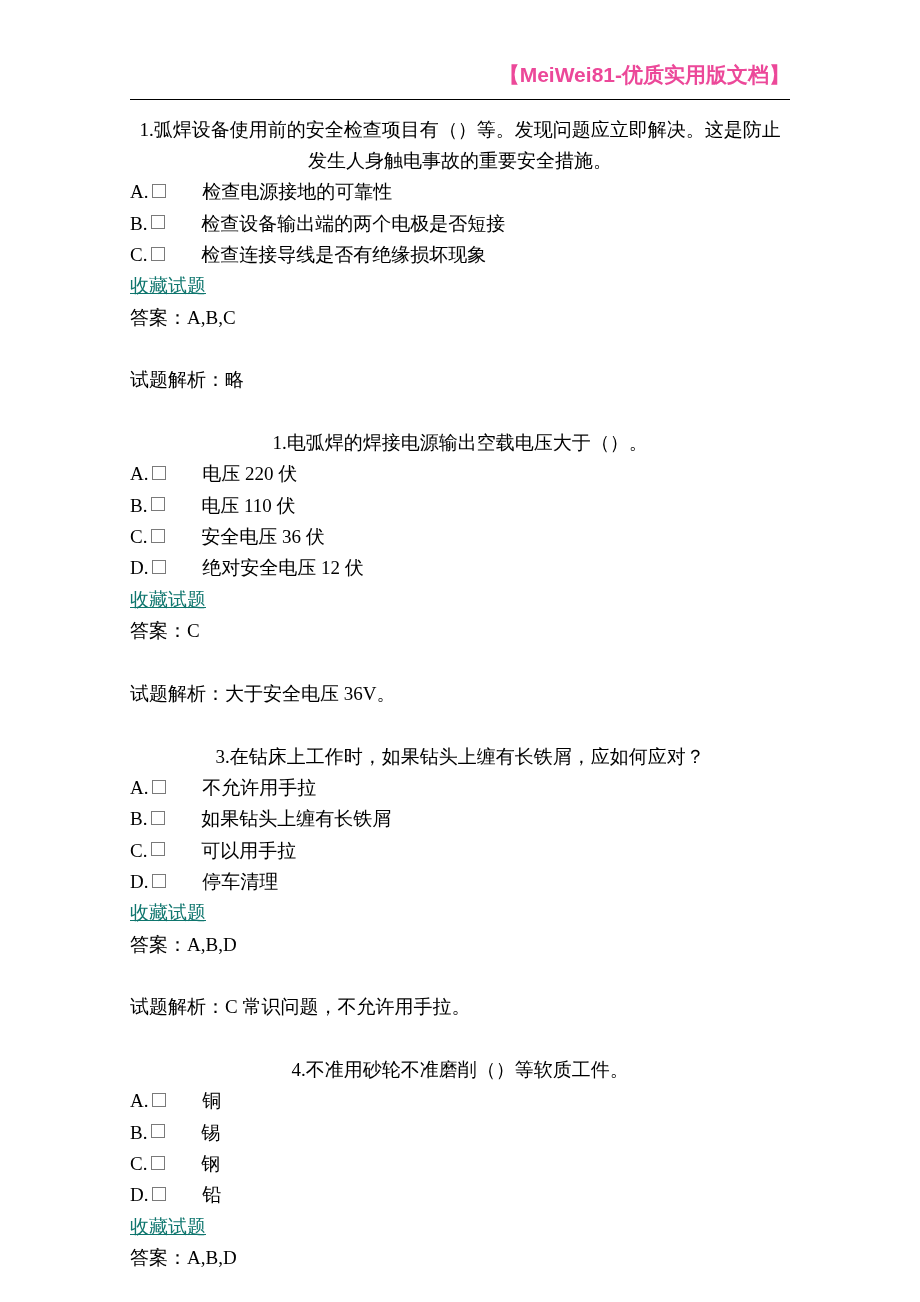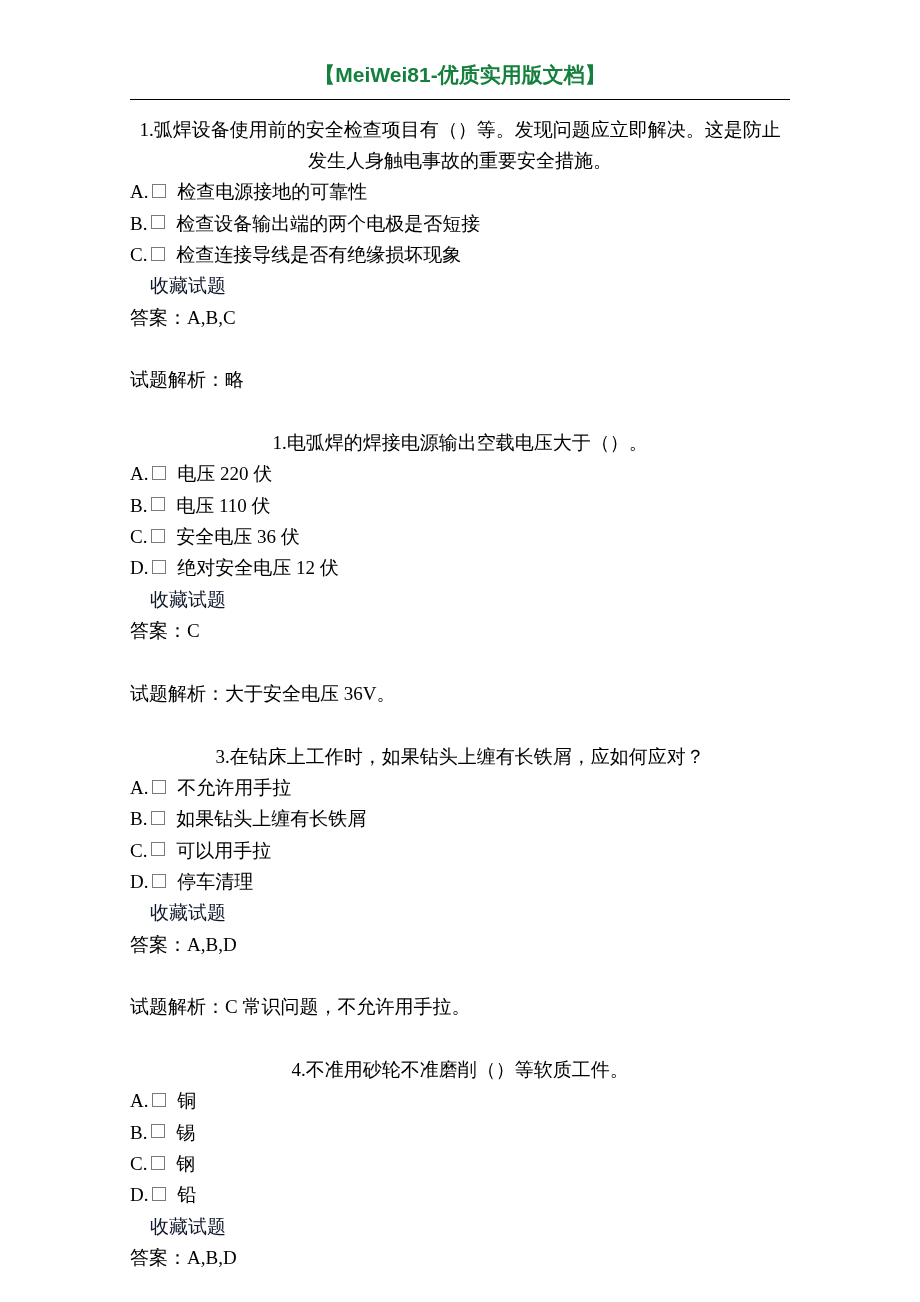--- a/index.html
+++ b/index.html
@@ -10,22 +10,22 @@
     font-size: 19px;
     line-height: 1.65;
     color: #000000;
   }
   .page {
     width: 920px;
     box-sizing: border-box;
     padding: 58px 130px 40px 130px;
   }
   .header-title {
-    text-align: center;
-    color: #15803d;
+    text-align: right;
+    color: #ec4899;
     font-weight: bold;
     font-family: "Microsoft YaHei", "SimHei", sans-serif;
     font-size: 21px;
     padding-bottom: 6px;
   }
   .header-rule {
     border-bottom: 1.5px solid #000;
     margin-bottom: 14px;
   }
   .question-text {
@@ -44,25 +44,26 @@
     display: inline-block;
     width: 12px;
     height: 12px;
     border: 1px solid #7a7a7a;
     background: #ffffff;
     margin: 0 4px 2px 2px;
     vertical-align: middle;
   }
   .opt-text {
     white-space: pre;
+    margin-left: 25px;
   }
   .fav-link {
-    color: #0f172a;
+    color: #0f766e;
+    text-decoration: underline;
     cursor: pointer;
-    margin-left: 20px;
   }
   .answer-line { }
   .analysis-line { }
   .block-gap {
     height: 1.65em;
   }
 </style>
 </head>
 <body>
 

